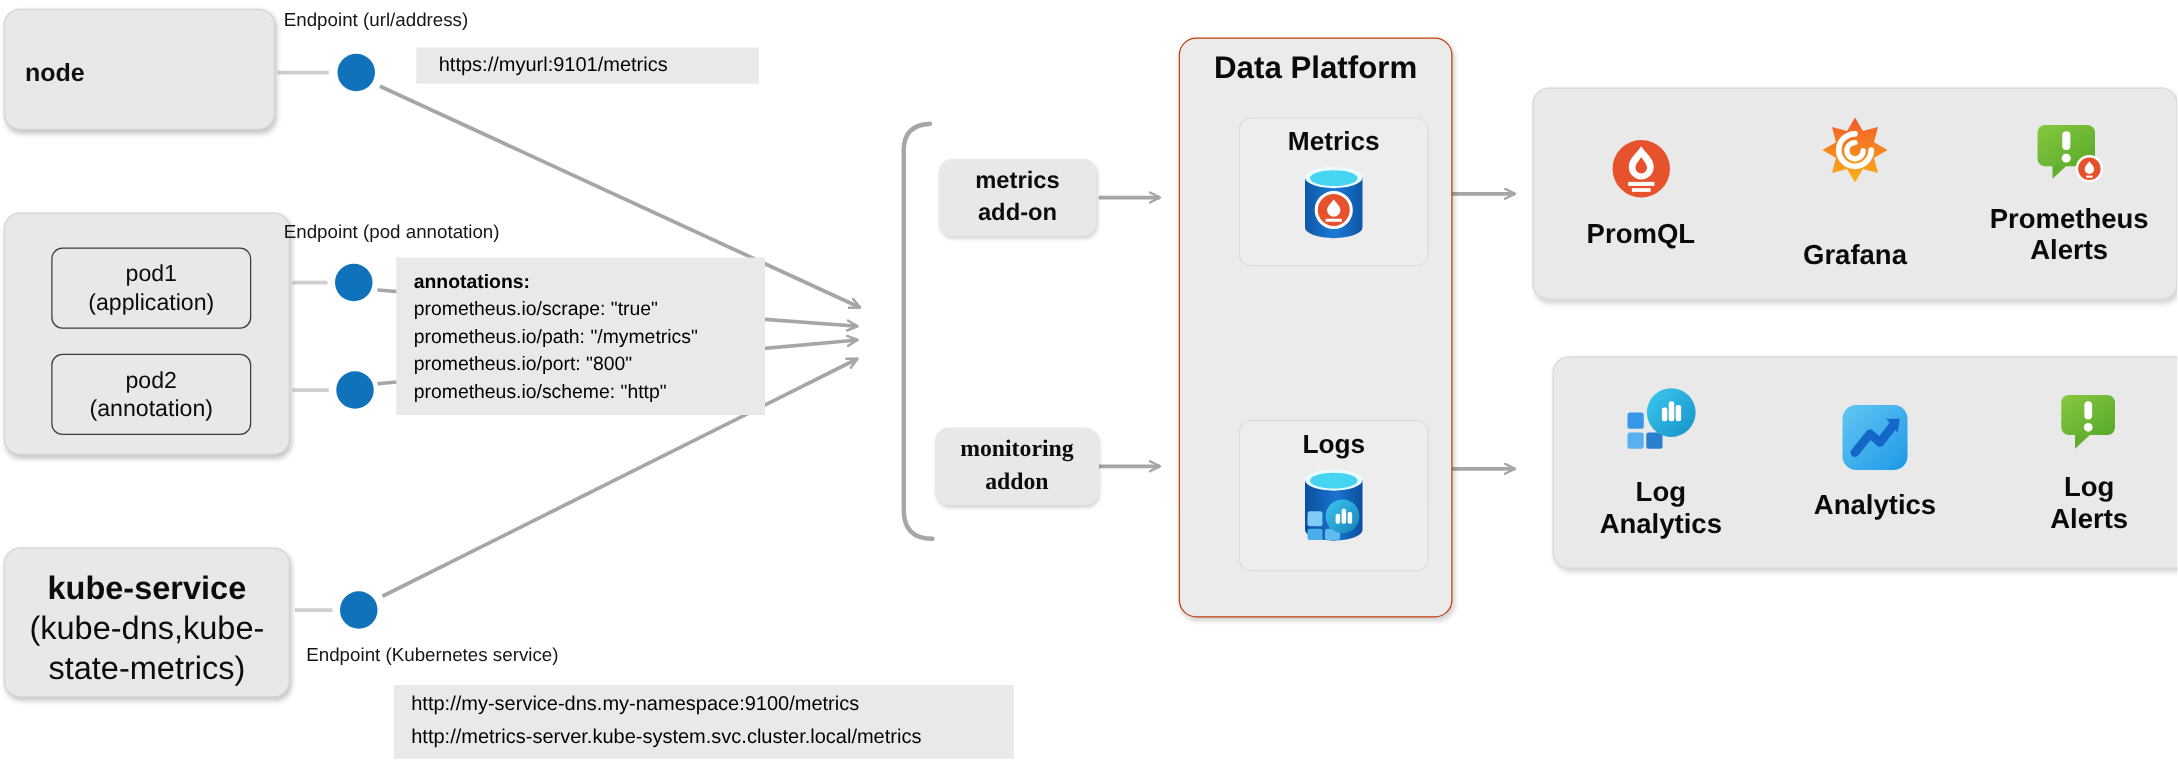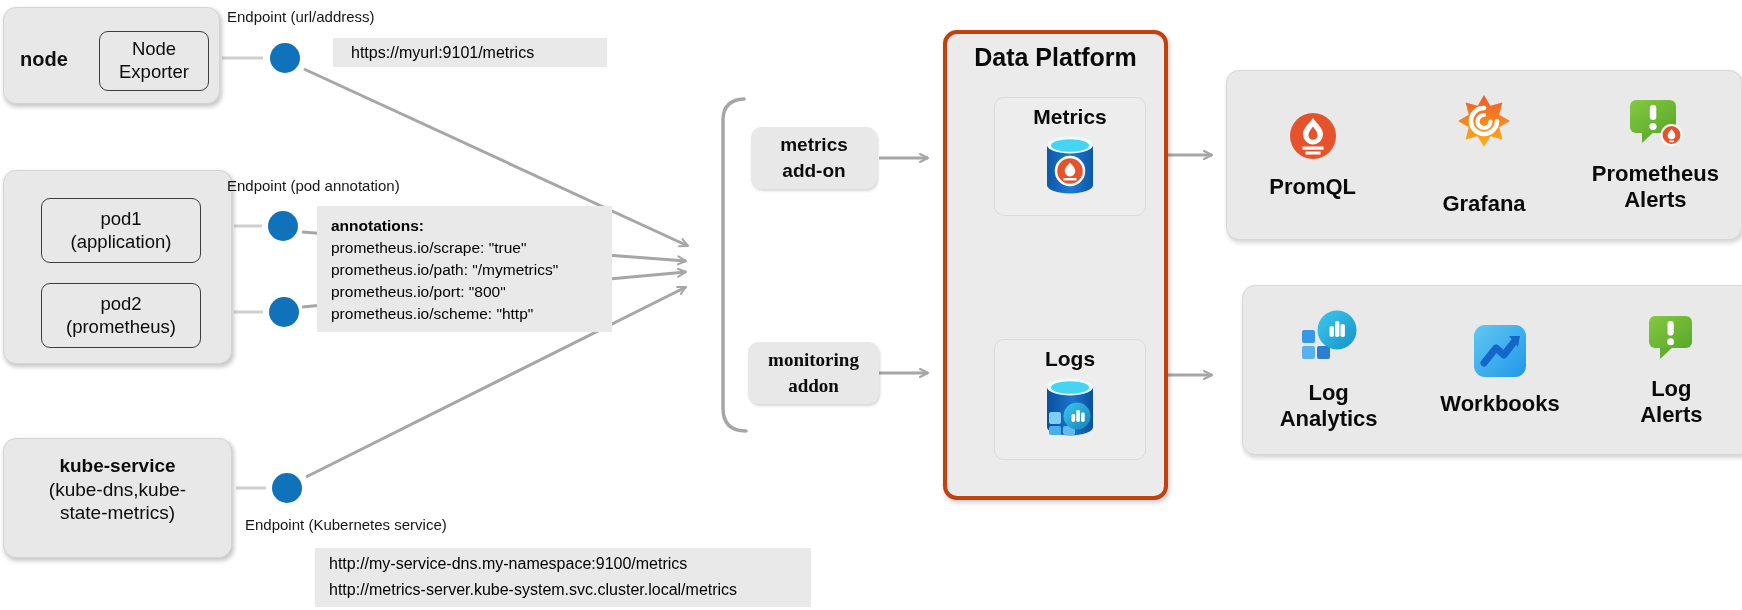--- a/index.html
+++ b/index.html
@@ -25,37 +25,37 @@
   .urlbox{display:flex;align-items:center;font-size:16px;padding-left:18px;}
   .annbox{font-size:15.5px;line-height:22px;padding:9px 0 0 14px;}
   .annbox .ttl{font-weight:bold;}
   .svcbox{font-size:16px;line-height:26px;padding:3px 0 0 14px;}
   .addon{
     background:#e8e8e8;border-radius:11px;font-weight:bold;font-size:19px;
     display:flex;align-items:center;justify-content:center;text-align:center;
     line-height:1.35;box-shadow:1px 2px 3px rgba(0,0,0,.16);color:#0c0c0c;
   }
   .dp{
-    background:#ebebeb;border:4px solid #c2410c;border-radius:14px;
+    background:#ebebeb;border:1px solid #c2410c;border-radius:14px;
     box-shadow:1.5px 2.5px 4px rgba(0,0,0,.18);
   }
   .dp-title{font-size:25px;font-weight:bold;text-align:center;color:#0a0a0a;}
   .dp-sub{
     background:#ededed;border:1px solid #dcdcdc;border-radius:10px;
     display:flex;flex-direction:column;align-items:center;padding-top:7px;gap:5px;
   }
   .dp-sub .lbl{font-size:21px;font-weight:600;color:#0a0a0a;}
   .panel{
     background:#e9e9e9;border:1px solid #d8d8d8;border-radius:13px;
     box-shadow:1.5px 2.5px 4px rgba(0,0,0,.16);
     display:flex;align-items:stretch;
   }
   .output-item{flex:1;display:flex;flex-direction:column;align-items:center;justify-content:center;gap:9px;}
   .output-label{font-size:22px;font-weight:600;text-align:center;line-height:1.15;color:#0a0a0a;}
-  .kube-text{text-align:center;font-size:19px;line-height:1.24;padding-top:15px;color:#0c0c0c;}
+  .kube-text{text-align:center;font-size:26px;line-height:1.24;padding-top:15px;color:#0c0c0c;}
   .kube-text .b{font-weight:bold;}
   svg.overlay{position:absolute;left:0;top:0;}
 </style>
 </head>
 <body>
 
 <div class="canvas">
 
   <svg class="overlay" width="1742" height="610" viewBox="0 0 1742 610">
     <defs>
@@ -78,31 +78,30 @@
 
     <line x1="879" y1="158" x2="928" y2="158" stroke="#a6a6a6" stroke-width="3" marker-end="url(#arw)"></line>
     <line x1="879" y1="373" x2="928" y2="373" stroke="#a6a6a6" stroke-width="3" marker-end="url(#arw)"></line>
 
     <line x1="1161" y1="155" x2="1212" y2="155" stroke="#a6a6a6" stroke-width="3" marker-end="url(#arw)"></line>
     <line x1="1161" y1="375" x2="1212" y2="375" stroke="#a6a6a6" stroke-width="3" marker-end="url(#arw)"></line>
   </svg>
 
   <div class="abs group" style="left:3px;top:7px;width:215px;height:95px;">
     <div class="abs" style="left:16px;top:40px;font-size:20px;font-weight:bold;">node</div>
-    <div class="abs innerbox" style="left:95px;top:23px;width:108px;height:58px;">Node Exporter</div>
   </div>
   <div class="abs endpoint-label" style="left:227px;top:8px;">Endpoint (url/address)</div>
   <div class="abs dot" style="left:270px;top:43px;"></div>
   <div class="abs txtbox urlbox" style="left:333px;top:38px;width:256px;height:29px;">https://myurl:9101/metrics</div>
 
   <div class="abs group" style="left:3px;top:170px;width:227px;height:192px;">
     <div class="abs innerbox preline" style="left:37px;top:27px;width:158px;height:63px;">pod1
 (application)</div>
     <div class="abs innerbox preline" style="left:37px;top:112px;width:158px;height:63px;">pod2
-(prometheus)</div>
+(annotation)</div>
   </div>
   <div class="abs endpoint-label" style="left:227px;top:177px;">Endpoint (pod annotation)</div>
   <div class="abs dot" style="left:268px;top:211px;"></div>
   <div class="abs dot" style="left:269px;top:297px;"></div>
   <div class="abs txtbox annbox" style="left:317px;top:206px;width:281px;height:117px;">
     <div class="ttl">annotations:</div>
     <div>prometheus.io/scrape: "true"</div>
     <div>prometheus.io/path: "/mymetrics"</div>
     <div>prometheus.io/port: "800"</div>
     <div>prometheus.io/scheme: "http"</div>
@@ -256,21 +255,21 @@
             <linearGradient id="g7" x1="0" y1="0" x2="1" y2="1">
               <stop offset="0" stop-color="#62c8f2"></stop>
                 <stop offset="1" stop-color="#1f97e8"></stop>
             </linearGradient>
           </defs>
           <rect x="1" y="1" width="52" height="52" rx="11" fill="url(#g7)"></rect>
           <polyline points="11,39 23,24 31,31 41,18" fill="none" stroke="#1467c8" stroke-width="7" stroke-linecap="round" stroke-linejoin="round"></polyline>
           <polygon points="36,12 47,12 45,23" fill="#1467c8"></polygon>
         </svg>
       </span>
-      <div class="output-label" style="max-width:160px;">Workbooks</div>
+      <div class="output-label" style="max-width:160px;">Analytics</div>
     </div>
     <div class="output-item">
       <span>
         <svg width="50" height="50" viewBox="0 0 50 50">
           <defs>
             <linearGradient id="g8" x1="0" y1="0" x2="1" y2="1">
               <stop offset="0" stop-color="#86c940"></stop>
                 <stop offset="1" stop-color="#58a82a"></stop>
             </linearGradient>
           </defs>

